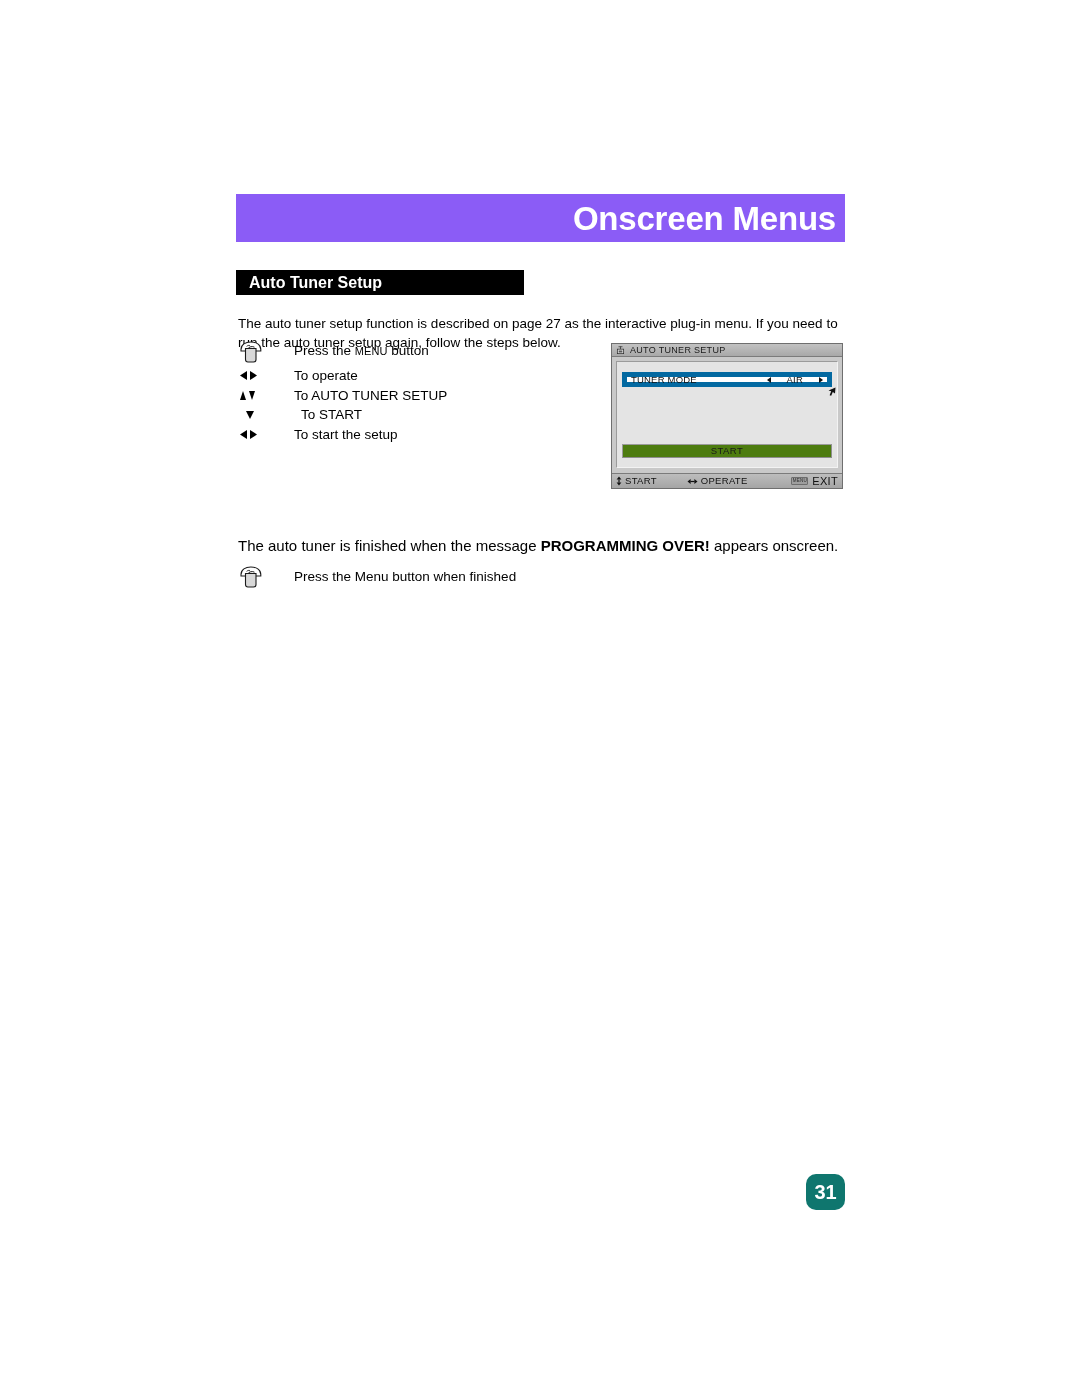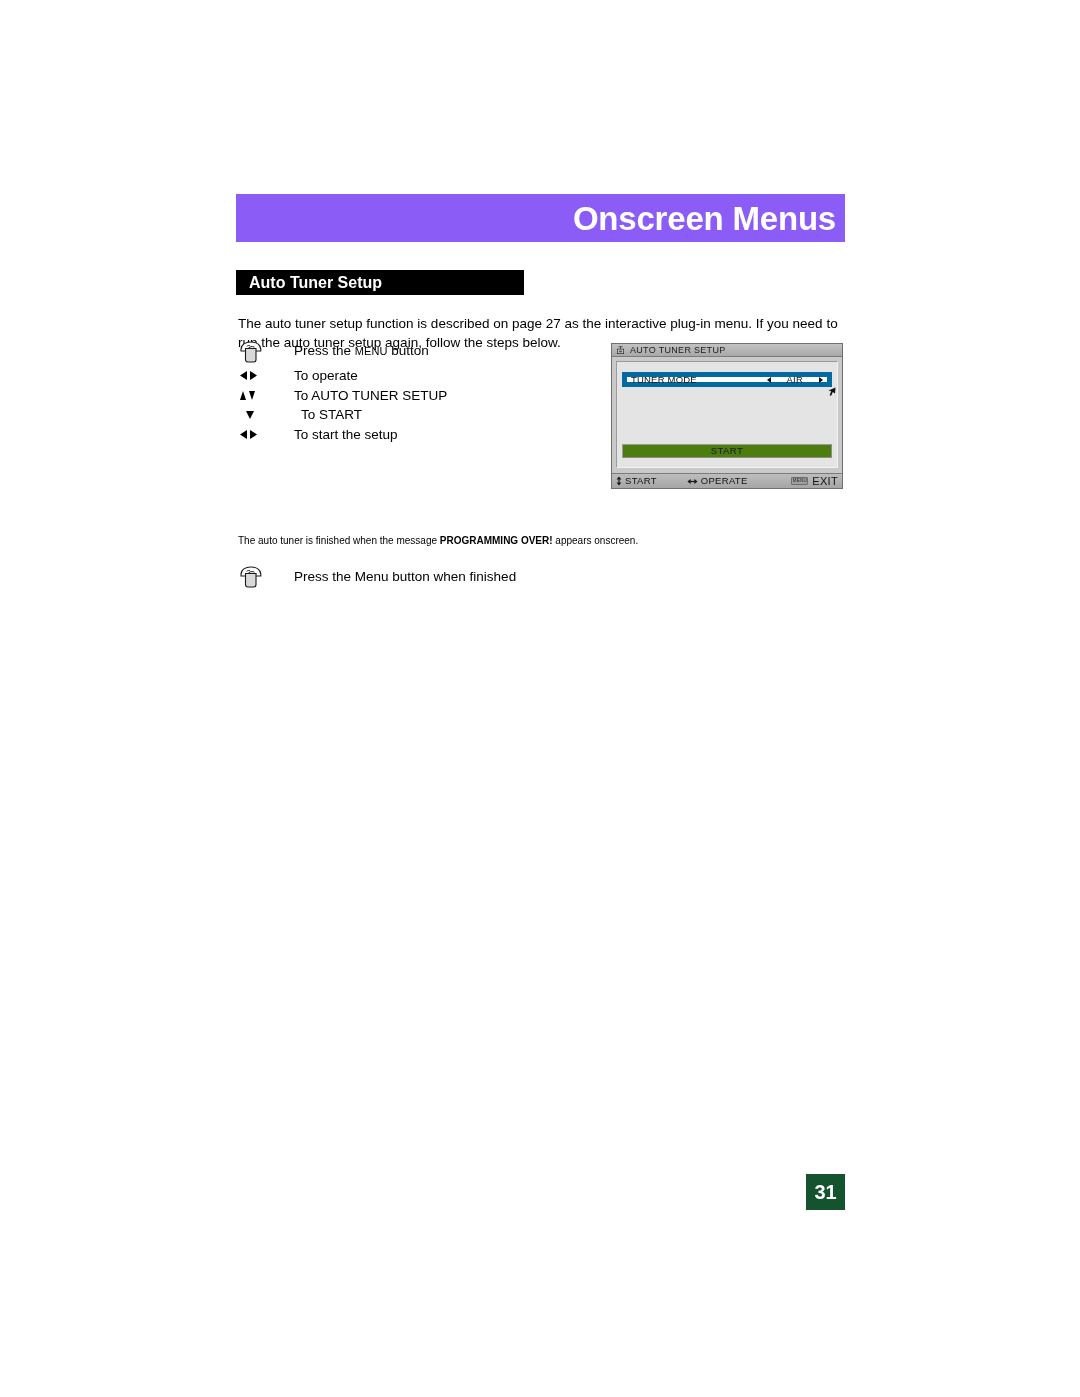--- a/index.html
+++ b/index.html
@@ -290,21 +290,21 @@
     letter-spacing: 0.2px;
     box-sizing: border-box;
   }
 
   
   .finish-note {
     position: absolute;
     left: 238px;
     top: 521px;
     width: 608px;
-    font-size: 10px;
+    font-size: 15px;
     line-height: 19px;
   }
   .finish-note b { font-weight: bold; }
 
   .final-step {
     position: absolute;
     left: 238px;
     top: 565px;
     display: flex;
     align-items: flex-start;
@@ -312,28 +312,29 @@
   .final-step .step-sym { width: 56px; flex: 0 0 56px; }
   .final-step .step-txt { padding-top: 5px; }
 
   
   .page-num {
     position: absolute;
     left: 806px;
     top: 1174px;
     width: 39px;
     height: 36px;
-    background: #14532d;
+    background: #0f766e;
     color: #ffffff;
     display: flex;
     align-items: center;
     justify-content: center;
     font-size: 20px;
     font-weight: bold;
     line-height: 1;
+    border-radius: 10px;
   }
 </style>
 </head>
 <body>
 
 <div class="page">
 
   <div class="header-bar">
     <span class="header-title">Onscreen Menus</span>
   </div>

